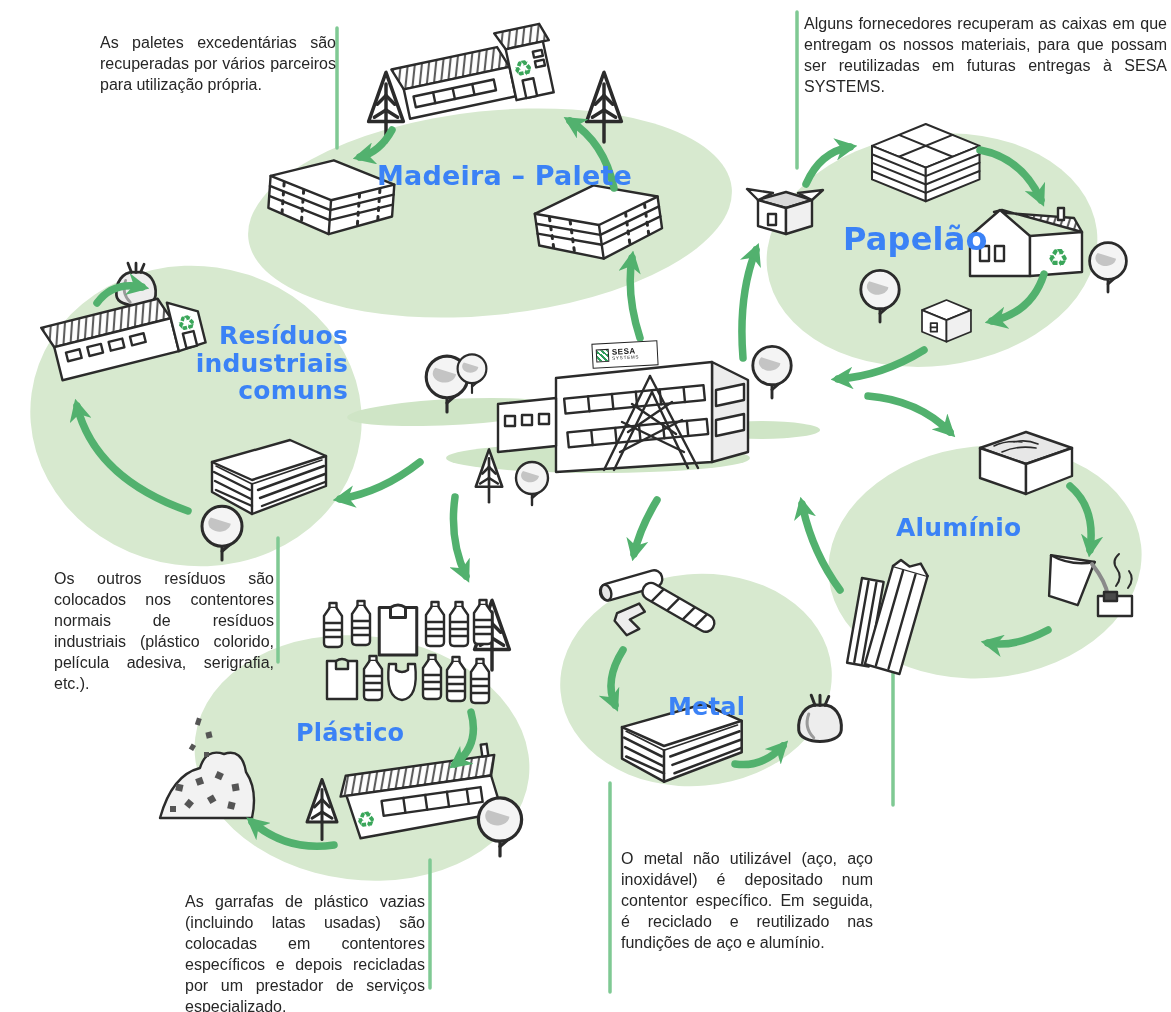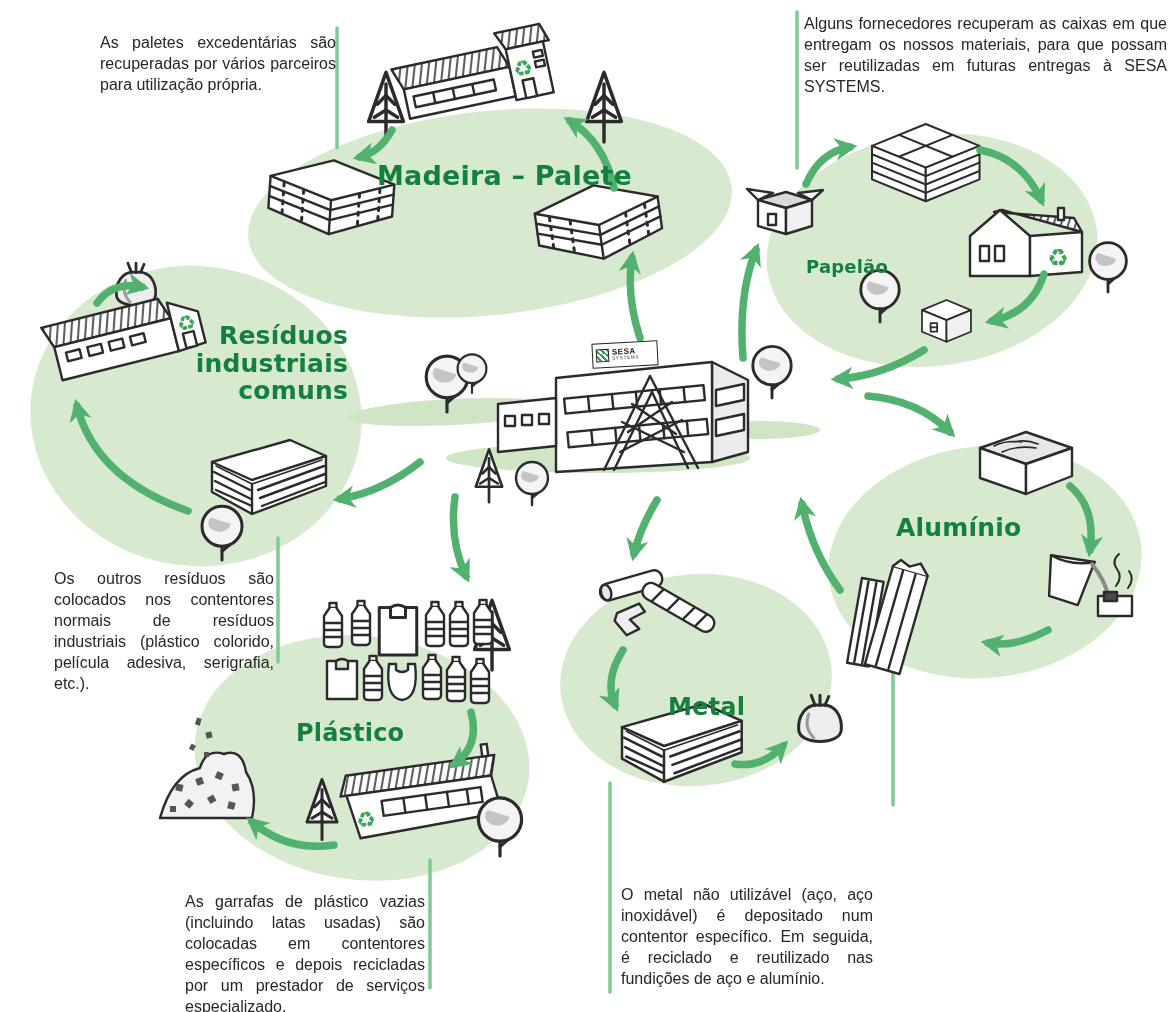--- a/index.html
+++ b/index.html
@@ -1,20 +1,20 @@
 <!DOCTYPE html>
 <html><head>
 <meta charset="utf-8">
 <style>
   html,body{margin:0;padding:0;background:#fff;}
   .canvas{position:relative;width:1171px;height:1012px;background:#fff;overflow:hidden;
           font-family:"Liberation Sans",sans-serif;}
   .art{position:absolute;left:0;top:0;}
   .note{position:absolute;font-size:16px;line-height:21px;color:#262626;text-align:justify;}
-  .seclabel{position:absolute;color:#15803d;font-weight:bold;white-space:nowrap;
+  .seclabel{position:absolute;color:#3b82f6;font-weight:bold;white-space:nowrap;
             font-family:"DejaVu Sans","Liberation Sans",sans-serif;letter-spacing:.2px;}
   .seclabel.wrap{white-space:normal;text-align:right;}
   .sign{position:absolute;left:592px;top:342px;width:66px;height:25px;background:#fff;
         border:1.6px solid #222;display:flex;align-items:center;gap:3px;padding:1px 3px;
         box-sizing:border-box;transform:rotate(-3deg);z-index:5;}
   .sign .mark{width:13px;height:13px;border:1.4px solid #222;box-sizing:border-box;
         background:repeating-linear-gradient(45deg,#fff 0 2px,#2e9e5b 2px 4px);}
   .sign .tcol{display:flex;flex-direction:column;line-height:1;}
   .sign .t1{font-size:8px;font-weight:bold;color:#1d1d1d;letter-spacing:.5px;}
   .sign .t2{font-size:4.5px;color:#1d1d1d;letter-spacing:.8px;}
@@ -351,24 +351,24 @@
   <path d="M735,764 Q762,768 783,746" marker-end="url(#ah)"></path>
   <path d="M471,712 Q480,745 455,764" marker-end="url(#ah)"></path>
   <path d="M334,845 Q288,852 252,822" marker-end="url(#ah)"></path>
 </g>
 </svg>
 
 <div class="note" style="left:100px;top:32px;width:236px;">As paletes excedentárias são recuperadas por vários parceiros para utilização própria.</div>
 <div class="note" style="left:804px;top:13px;width:363px;">Alguns fornecedores recuperam as caixas em que entregam os nossos materiais, para que possam ser reutilizadas em futuras entregas à SESA SYSTEMS.</div>
 <div class="note" style="left:54px;top:568px;width:220px;">Os outros resíduos são colocados nos contentores normais de resíduos industriais (plástico colorido, película adesiva, serigrafia, etc.).</div>
 <div class="note" style="left:185px;top:891px;width:240px;">As garrafas de plástico vazias (incluindo latas usadas) são colocadas em contentores específicos e depois recicladas por um prestador de serviços especializado.</div>
-<div class="note" style="left:621px;top:848px;width:252px;margin-top:36px;">O metal não utilizável (aço, aço inoxidável) é depositado num contentor específico. Em seguida, é reciclado e reutilizado nas fundições de aço e alumínio.</div>
+<div class="note" style="left:621px;top:848px;width:252px;">O metal não utilizável (aço, aço inoxidável) é depositado num contentor específico. Em seguida, é reciclado e reutilizado nas fundições de aço e alumínio.</div>
 
 <div class="seclabel" style="left:377px;top:160px;font-size:27px;">Madeira – Palete</div>
-<div class="seclabel" style="left:806px;top:220px;font-size:18px;margin-top:36px;">Papelão</div>
+<div class="seclabel" style="left:843px;top:220px;font-size:32px;">Papelão</div>
 <div class="seclabel wrap" style="left:168px;top:322px;width:180px;font-size:25px;line-height:1.1;">Resíduos industriais comuns</div>
 <div class="seclabel" style="left:896px;top:513px;font-size:25px;">Alumínio</div>
 <div class="seclabel" style="left:668px;top:649px;font-size:24px;margin-top:44px;">Metal</div>
 <div class="seclabel" style="left:296px;top:719px;font-size:24px;">Plástico</div>
 
 <div class="sign">
   <span class="mark"></span>
   <span class="tcol">
     <span class="t1">SESA</span>
     <span class="t2">SYSTEMS</span>

